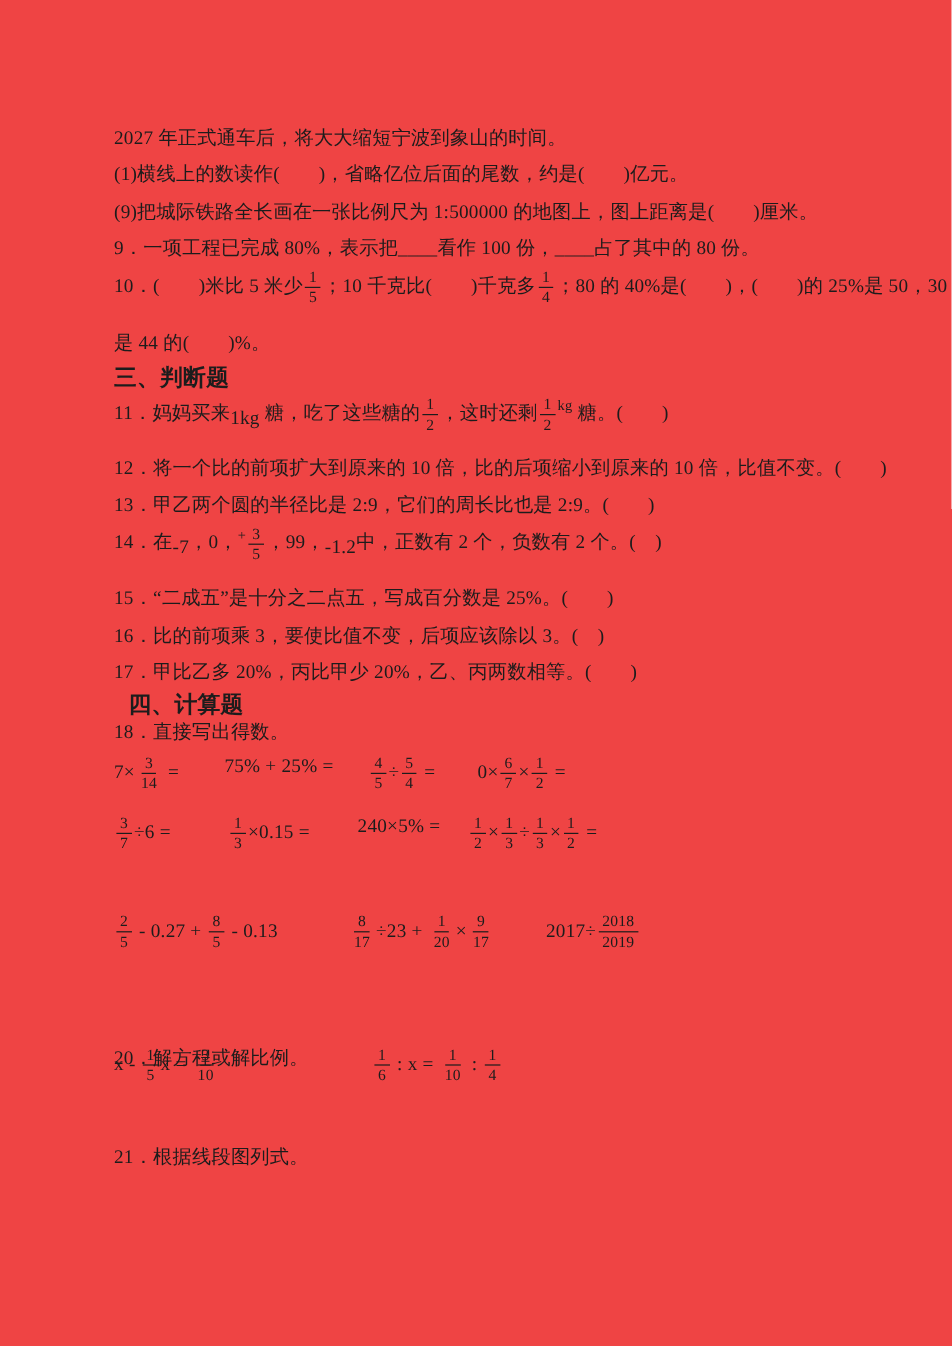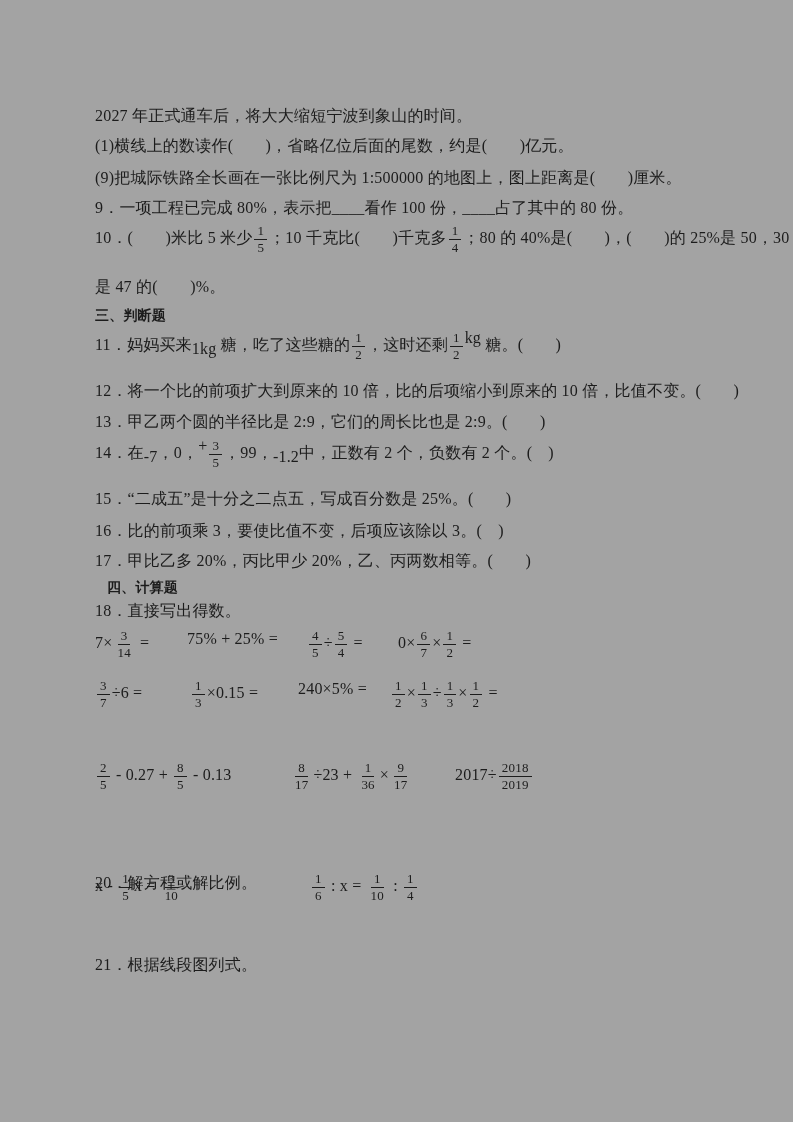--- a/index.html
+++ b/index.html
@@ -1,35 +1,35 @@
 <!DOCTYPE html>
 <html><head>
 <meta charset="utf-8">
 <style>
   html, body { margin:0; padding:0; background:#ffffff; }
   .page {
     position:relative;
     width:793px;
     height:1122px;
-    background:#a3a3a3;
+    background:#ef4444;
     font-family:"Liberation Serif","DejaVu Serif",serif;
     color:#1c1c1c;
     font-size:16px;
     overflow:hidden;
   }
   .line {
     position:absolute;
     white-space:pre;
     line-height:20px;
     letter-spacing:0.2px;
   }
   .heading {
     font-weight:700;
     font-family:Liberation Mono, monospace;
-    font-size:14px;
+    font-size:19px;
   }
   .frac {
     display:inline-flex;
     flex-direction:column;
     align-items:center;
     vertical-align:middle;
     margin:0 2px;
     text-align:center;
   }
   .fnum {
@@ -39,35 +39,35 @@
     font-size:13px;
     line-height:1.1;
   }
   .fden {
     display:block;
     padding:1px 3px 0;
     font-size:13px;
     line-height:1.1;
   }
   .msub { font-size:16px; vertical-align:-4px; }
-  .msup { font-size:16px; vertical-align:7px; }
+  .msup { font-size:12px; vertical-align:7px; }
 </style>
 </head>
 <body>
 
 <div class="page">
 
   <div class="line" style="left:95px; top:106px;">2027 年正式通车后，将大大缩短宁波到象山的时间。</div>
   <div class="line" style="left:95px; top:136px;">(1)横线上的数读作(　　)，省略亿位后面的尾数，约是(　　)亿元。</div>
   <div class="line" style="left:95px; top:168px;">(9)把城际铁路全长画在一张比例尺为 1:500000 的地图上，图上距离是(　　)厘米。</div>
 
   <div class="line" style="left:95px; top:198px;">9．一项工程已完成 80%，表示把____看作 100 份，____占了其中的 80 份。</div>
 
   <div class="line" style="left:95px; top:224px;">10．(　　)米比 5 米少<span class="frac"><span class="fnum">1</span><span class="fden">5</span></span>；10 千克比(　　)千克多<span class="frac"><span class="fnum">1</span><span class="fden">4</span></span>；80 的 40%是(　　)，(　　)的 25%是 50，30</div>
-  <div class="line" style="left:95px; top:277px;">是 47 的(　　)%。</div>
+  <div class="line" style="left:95px; top:277px;">是 44 的(　　)%。</div>
 
   <div class="line heading" style="left:95px; top:306px;">三、判断题</div>
 
   <div class="line" style="left:95px; top:328px;">11．妈妈买来<span class="msub">1kg</span> 糖，吃了这些糖的<span class="frac"><span class="fnum">1</span><span class="fden">2</span></span>，这时还剩<span class="frac"><span class="fnum">1</span><span class="fden">2</span></span><span class="msup">kg</span> 糖。(　　)</div>
   <div class="line" style="left:95px; top:381px;">12．将一个比的前项扩大到原来的 10 倍，比的后项缩小到原来的 10 倍，比值不变。(　　)</div>
   <div class="line" style="left:95px; top:412px;">13．甲乙两个圆的半径比是 2:9，它们的周长比也是 2:9。(　　)</div>
   <div class="line" style="left:95px; top:436px;">14．在<span class="msub">-7</span>，0，<span class="msup">+</span><span class="frac"><span class="fnum">3</span><span class="fden">5</span></span>，99，<span class="msub">-1.2</span>中，正数有 2 个，负数有 2 个。(　)</div>
   <div class="line" style="left:95px; top:489px;">15．“二成五”是十分之二点五，写成百分数是 25%。(　　)</div>
   <div class="line" style="left:95px; top:521px;">16．比的前项乘 3，要使比值不变，后项应该除以 3。(　)</div>
   <div class="line" style="left:95px; top:551px;">17．甲比乙多 20%，丙比甲少 20%，乙、丙两数相等。(　　)</div>
@@ -79,21 +79,21 @@
   <div class="line" style="left:187px; top:629px;">75% + 25% =</div>
   <div class="line" style="left:307px; top:629px;"><span class="frac"><span class="fnum">4</span><span class="fden">5</span></span>÷<span class="frac"><span class="fnum">5</span><span class="fden">4</span></span> =</div>
   <div class="line" style="left:398px; top:629px;">0×<span class="frac"><span class="fnum">6</span><span class="fden">7</span></span>×<span class="frac"><span class="fnum">1</span><span class="fden">2</span></span> =</div>
 
   <div class="line" style="left:95px;  top:679px;"><span class="frac"><span class="fnum">3</span><span class="fden">7</span></span>÷6 =</div>
   <div class="line" style="left:190px; top:679px;"><span class="frac"><span class="fnum">1</span><span class="fden">3</span></span>×0.15 =</div>
   <div class="line" style="left:298px; top:679px;">240×5% =</div>
   <div class="line" style="left:390px; top:679px;"><span class="frac"><span class="fnum">1</span><span class="fden">2</span></span>×<span class="frac"><span class="fnum">1</span><span class="fden">3</span></span>÷<span class="frac"><span class="fnum">1</span><span class="fden">3</span></span>×<span class="frac"><span class="fnum">1</span><span class="fden">2</span></span> =</div>
 
   <div class="line" style="left:95px;  top:761px;"><span class="frac"><span class="fnum">2</span><span class="fden">5</span></span> - 0.27 + <span class="frac"><span class="fnum">8</span><span class="fden">5</span></span> - 0.13</div>
-  <div class="line" style="left:290px; top:761px;"><span class="frac"><span class="fnum">8</span><span class="fden">17</span></span>÷23 + <span class="frac"><span class="fnum">1</span><span class="fden">36</span></span>×<span class="frac"><span class="fnum">9</span><span class="fden">17</span></span></div>
+  <div class="line" style="left:290px; top:761px;"><span class="frac"><span class="fnum">8</span><span class="fden">17</span></span>÷23 + <span class="frac"><span class="fnum">1</span><span class="fden">20</span></span>×<span class="frac"><span class="fnum">9</span><span class="fden">17</span></span></div>
   <div class="line" style="left:455px; top:761px;">2017÷<span class="frac"><span class="fnum">2018</span><span class="fden">2019</span></span></div>
 
   <div class="line" style="left:95px; top:873px;">20．解方程或解比例。</div>
   <div class="line" style="left:95px;  top:872px;">x - <span class="frac"><span class="fnum">1</span><span class="fden">5</span></span>x = <span class="frac"><span class="fnum">3</span><span class="fden">10</span></span></div>
   <div class="line" style="left:310px; top:872px;"><span class="frac"><span class="fnum">1</span><span class="fden">6</span></span> : x = <span class="frac"><span class="fnum">1</span><span class="fden">10</span></span> : <span class="frac"><span class="fnum">1</span><span class="fden">4</span></span></div>
 
   <div class="line" style="left:95px; top:955px;">21．根据线段图列式。</div>
 
 </div>
 

